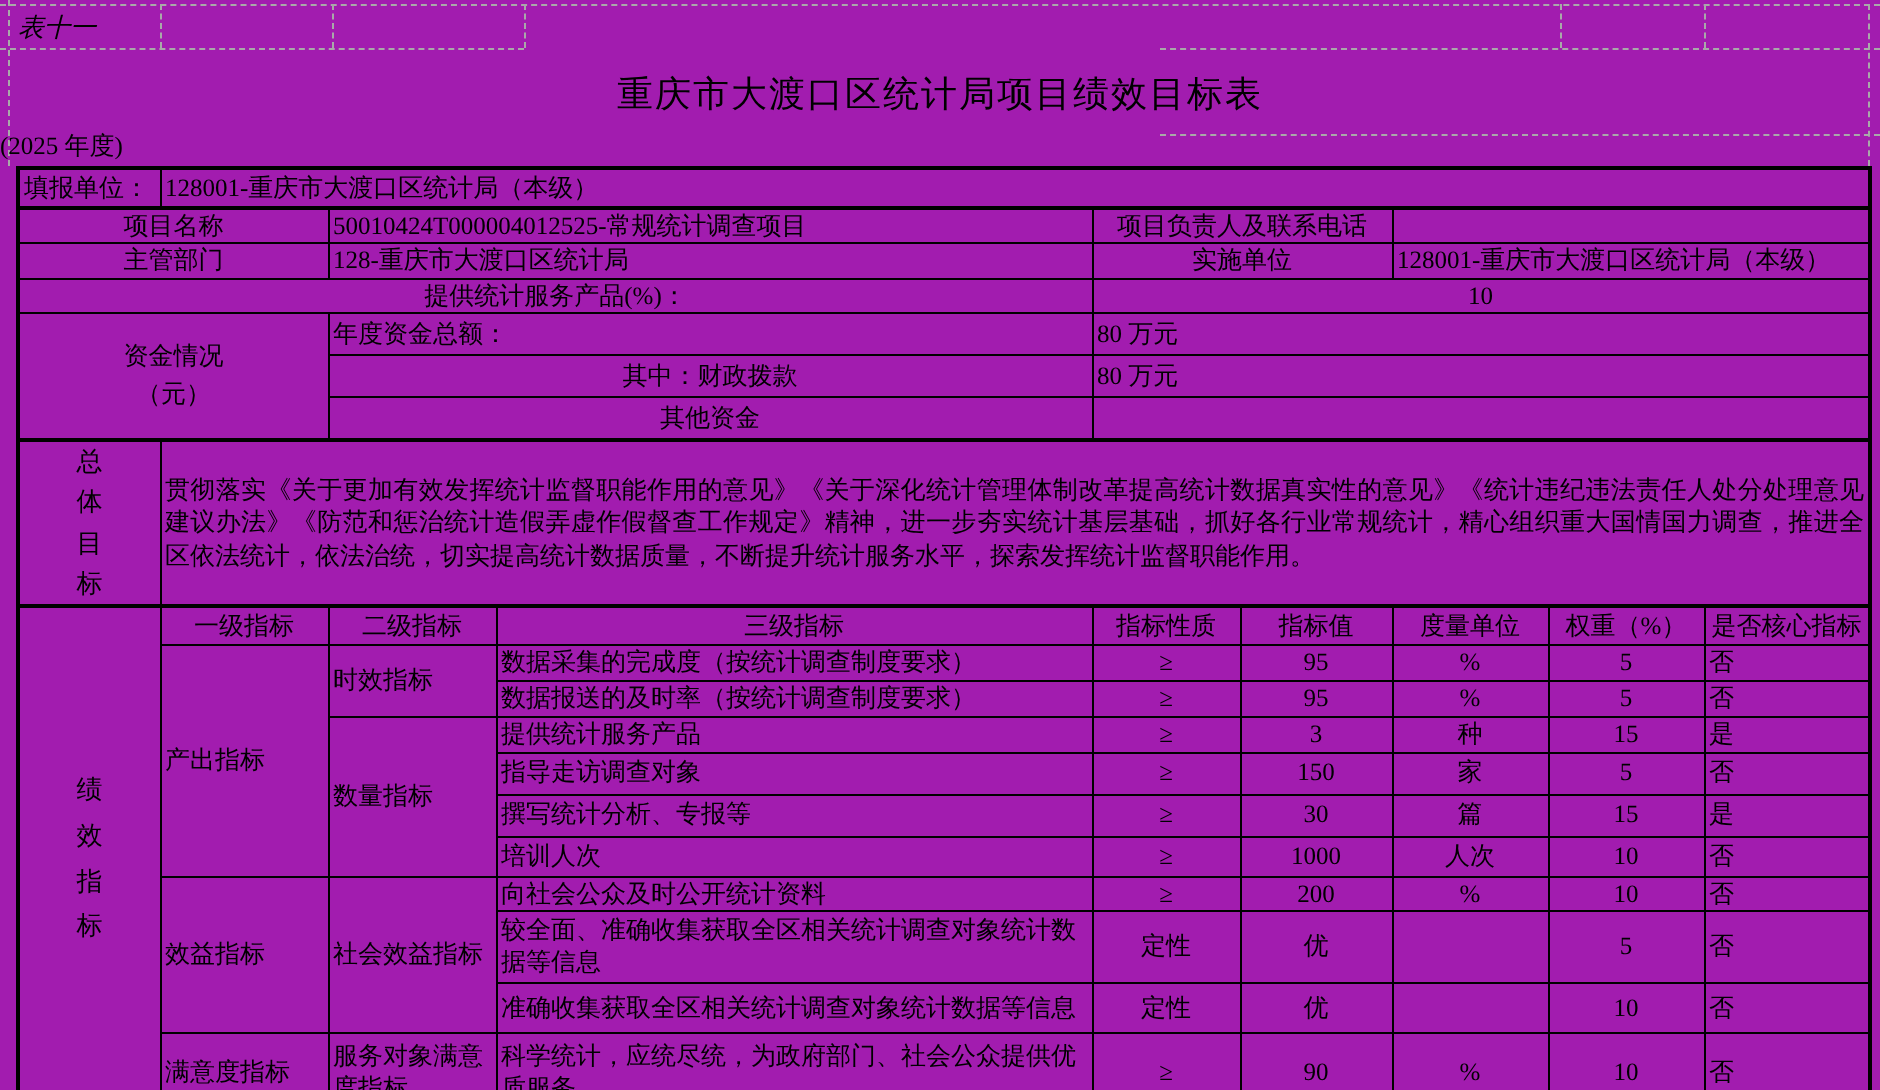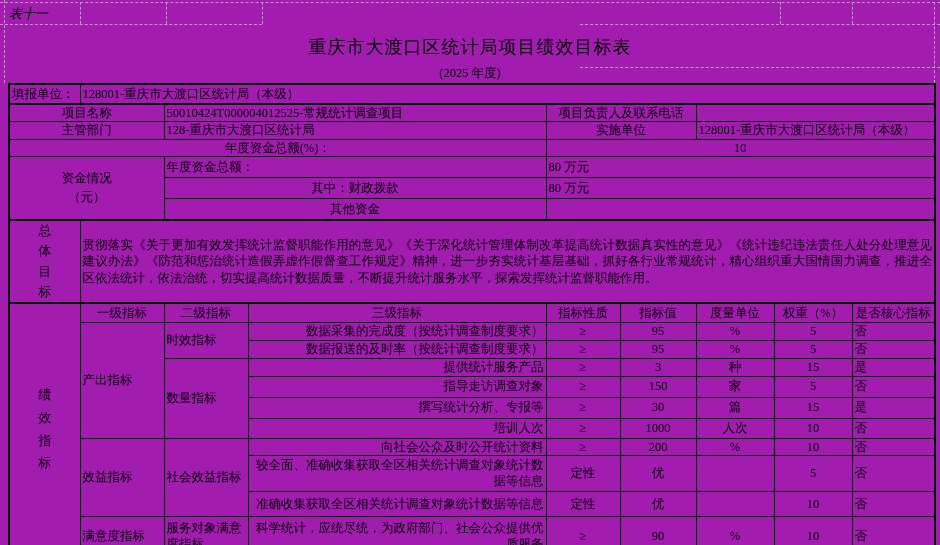--- a/index.html
+++ b/index.html
@@ -15,21 +15,21 @@
 
   .corner-label {
     position:absolute; left:9px; top:5px; font-size:13px; font-style:italic;
     font-family:"Liberation Serif","DejaVu Serif",serif;
   }
   .title {
     position:absolute; top:35px; left:0; width:940px; text-align:center;
     font-size:18px; font-weight:normal; letter-spacing:1px;
   }
   .subtitle {
-    position:absolute; top:65px; left:0; width:940px; text-align:center;
+    position:absolute; top:65px; left:0; width:940px; 
     font-size:12.5px;
   }
 
   table.main {
     position:absolute; left:8px; top:83px; width:926px;
     border-collapse:collapse; table-layout:fixed;
     border:2px solid #000; font-size:12.5px;
   }
   table.main td {
     border:1px solid #000; padding:0 2px; line-height:1.3;
@@ -42,21 +42,21 @@
   .goal {
     text-align:justify; line-height:1.78; font-size:12.5px; padding:2px 3px;
   }
   .vlabcell { text-align:center; }
   .vlab {
     display:inline-block; width:15px; word-break:break-all;
     line-height:1.55; font-size:13px;
   }
   .vlab.tall { line-height:1.75; }
   .funds-line { text-align:center; line-height:1.5; }
-  .nm { text-align:right; }
+  .nm { text-align:left; }
   .core { text-align:left; padding-left:1px; }
 </style>
 </head>
 <body>
 
 <div id="page">
 
   <div class="hdash" style="top:2px;left:0;width:940px;"></div>
   <div class="hdash" style="top:24px;left:0;width:262px;"></div>
   <div class="hdash" style="top:24px;left:580px;width:360px;"></div>
@@ -100,21 +100,21 @@
     </tr>
 
     <tr style="height:17px">
       <td colspan="2" class="c">主管部门</td>
       <td colspan="2" class="l">128-重庆市大渡口区统计局</td>
       <td colspan="2" class="c">实施单位</td>
       <td colspan="3" class="l">128001-重庆市大渡口区统计局（本级）</td>
     </tr>
 
     <tr style="height:17px">
-      <td colspan="4" class="c">年度资金总额(%)：</td>
+      <td colspan="4" class="c">提供统计服务产品(%)：</td>
       <td colspan="5" class="c">10</td>
     </tr>
 
     <tr style="height:21px">
       <td colspan="2" rowspan="3" class="c">
         <div class="funds-line">资金情况</div>
         <div class="funds-line">（元）</div>
       </td>
       <td colspan="2" class="l">年度资金总额：</td>
       <td colspan="5" class="r">80 万元</td>

